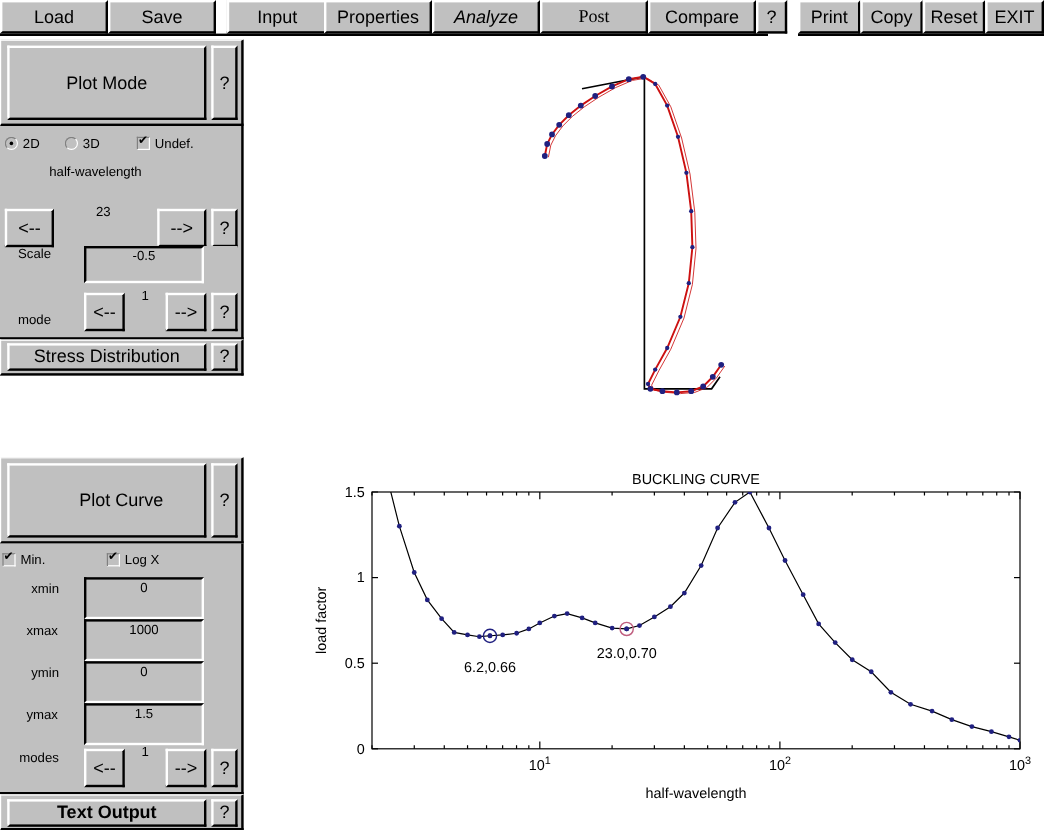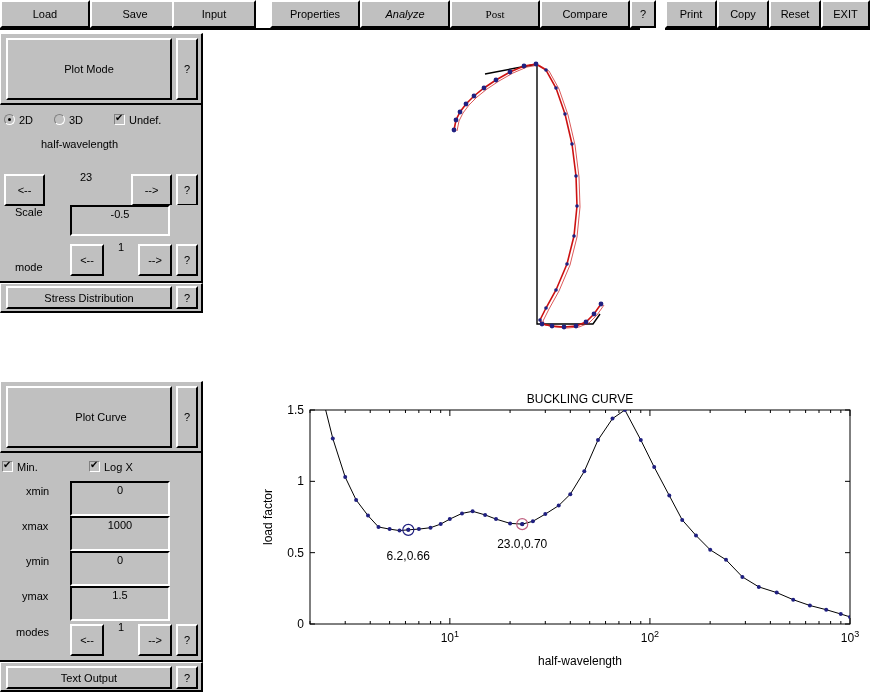--- a/index.html
+++ b/index.html
@@ -14,21 +14,21 @@
   
   .btn {
     position: absolute;
     background: #c0c0c0;
     border-top: 2px solid #ffffff;
     border-left: 2px solid #ffffff;
     border-right: 2px solid #000000;
     border-bottom: 2px solid #000000;
     box-sizing: border-box;
     display: flex; align-items: center; justify-content: center;
-    font-size: 11px; color: #000;
+    font-size: 15px; color: #000;
     font-family: "Liberation Sans", sans-serif;
     cursor: default;
     white-space: nowrap;
     overflow: hidden;
   }
   .field {
     position: absolute;
     background: #c0c0c0;
     border-top: 2px solid #000000;
     border-left: 2px solid #000000;
@@ -105,21 +105,21 @@
   svg { display:block; }
 </style>
 </head>
 <body>
 
 <div id="app">
 
   <div id="toolbar-left">
       <div class="btn" style="left: 0px; top: 0px; width: 90px; height: 28px;">Load</div>
       <div class="btn" style="left: 90px; top: 0px; width: 90px; height: 28px;">Save</div>
-      <div class="btn" style="left: 172px; top: 0px; width: 84px; height: 28px;">Input</div>
+      <div class="btn" style="left: 189px; top: 0px; width: 84px; height: 28px;">Input</div>
       <div class="btn" style="left: 270px; top: 0px; width: 90px; height: 28px;">Properties</div>
       <div class="btn" style="left: 360px; top: 0px; width: 90px; height: 28px; font-style: italic;">Analyze</div>
       <div class="btn" style="left: 450px; top: 0px; width: 90px; height: 28px; font-family: Liberation Serif, serif;">Post</div>
       <div class="btn" style="left: 540px; top: 0px; width: 90px; height: 28px;">Compare</div>
       <div class="btn" style="left: 630px; top: 0px; width: 26px; height: 28px;">?</div>
     </div>
   <div id="toolbar-right">
       <div class="btn" style="left: 665px; top: 0px; width: 52px; height: 28px;">Print</div>
       <div class="btn" style="left: 717px; top: 0px; width: 52px; height: 28px;">Copy</div>
       <div class="btn" style="left: 769px; top: 0px; width: 52px; height: 28px;">Reset</div>
@@ -189,21 +189,21 @@
   <div class="lbl" style="left:22px;top:590px;">ymax</div>
   <div class="field" style="left:70px;top:586px;width:100px;height:35px;">1.5</div>
 
   <div class="lbl" style="left:16px;top:626px;">modes</div>
   <div class="btn" style="left:70px;top:624px;width:34px;height:32px;">&lt;--</div>
   <div class="lbl" style="left:118px;top:621px;">1</div>
   <div class="btn" style="left:138px;top:624px;width:34px;height:32px;">--&gt;</div>
   <div class="btn" style="left:176px;top:624px;width:22px;height:32px;">?</div>
 
   <div class="panel panel-sunken" style="left:0px;top:662px;width:203px;height:30px;"></div>
-  <div class="btn" style="left:6px;top:666px;width:166px;height:23px;">Text Output</div>
+  <div class="btn" style="left:6px;top:666px;width:166px;height:23px;font-weight:bold;">Text Output</div>
   <div class="btn" style="left:176px;top:666px;width:22px;height:23px;">?</div>
 
   <div class="plotwrap" style="left:400px;top:52px;width:300px;height:300px;">
     <svg id="shape-svg" width="300" height="300" viewBox="0 0 300 300">
         <polyline points="85,22 137,12 137,272 193,272 200,262" fill="none" stroke="#000000" stroke-width="1.4"></polyline>
         <polyline points="54,78 56,68 60,60 66,52 74,44 84,36 96,28 110,20 124,14 136,12 146,18 156,36 165,62 172,92 176,124 177,154 174,184 167,212 156,238 146,256 140,268 142,272 152,274 164,275 176,274 186,270 194,262 201,252" fill="none" stroke="#cc1111" stroke-width="1.6"></polyline>
         <polyline points="54,78 56,68 60,60 66,52 74,44 84,36 96,28 110,20 124,14 136,12 146,18 156,36 165,62 172,92 176,124 177,154 174,184 167,212 156,238 146,256 140,268 142,272 152,274 164,275 176,274 186,270 194,262 201,252" fill="none" stroke="#cc1111" stroke-width="0.7" transform="translate(3,1)"></polyline>
         <circle cx="54" cy="78" r="2.4" fill="#202080"></circle>
         <circle cx="56" cy="68" r="2.4" fill="#202080"></circle>
         <circle cx="60" cy="60" r="2.4" fill="#202080"></circle>

